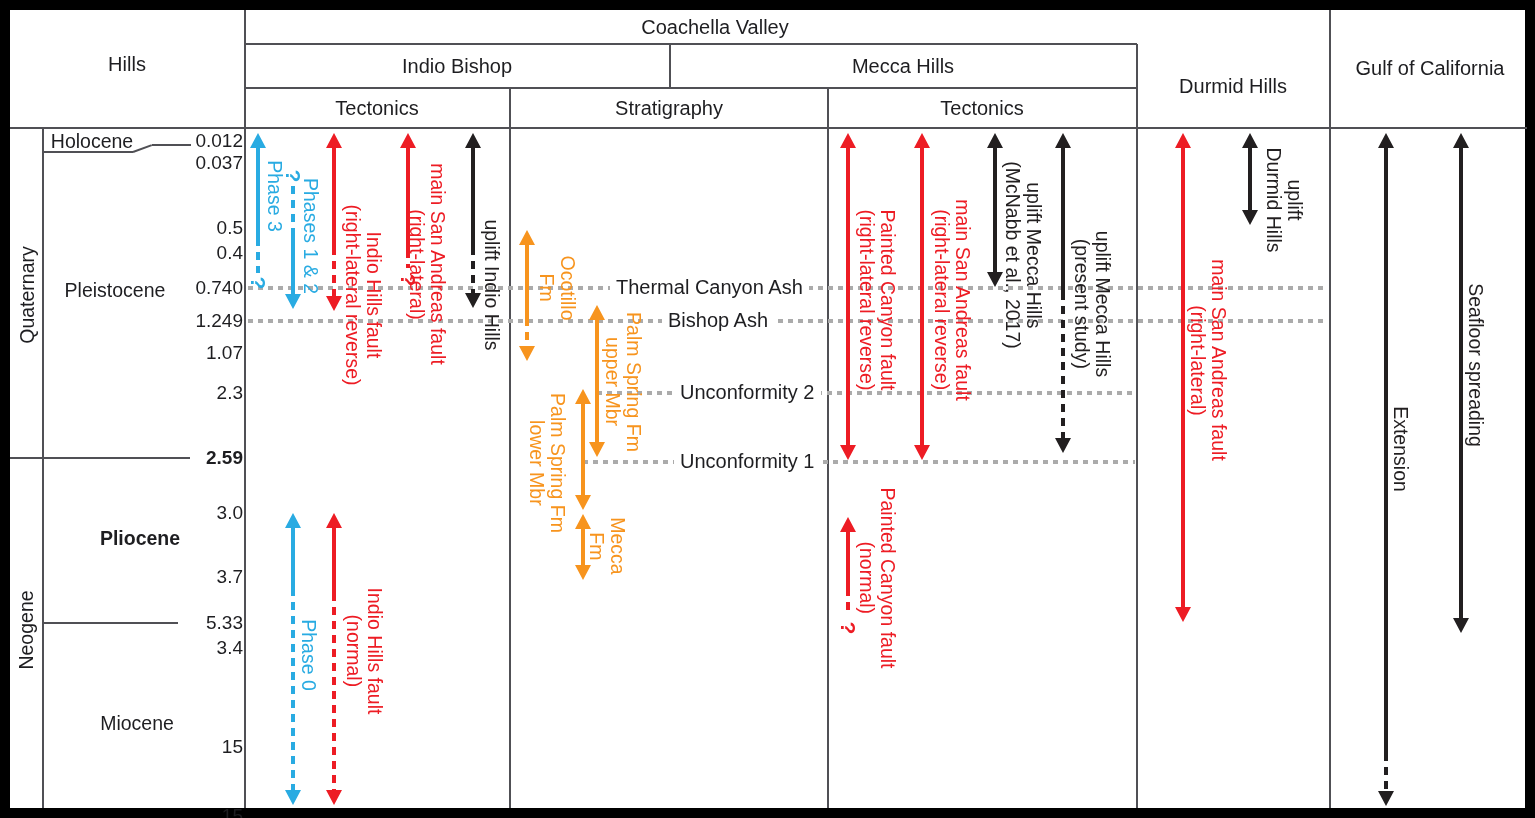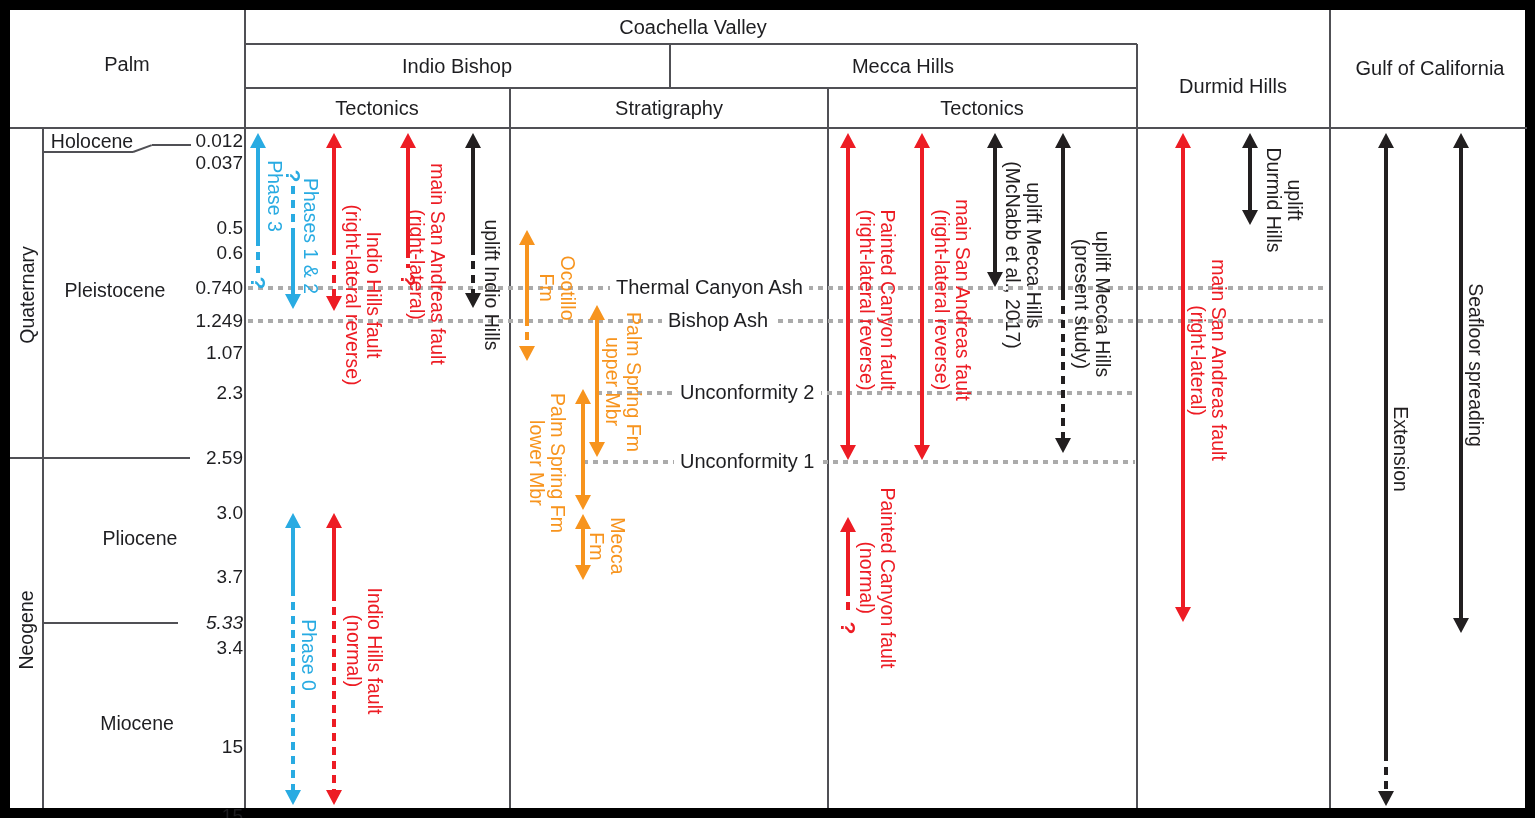--- a/index.html
+++ b/index.html
@@ -21,22 +21,22 @@
   .ev-label{
     position:absolute;transform:translate(-50%,-50%);
     writing-mode:vertical-rl;text-orientation:mixed;
     font-size:19.5px;line-height:1.08;white-space:nowrap;text-align:center;z-index:4;
   }
 </style>
 </head>
 <body>
 
 <div class="figure" id="fig">
-  <div class="hdr" style="left:127px;top:64px">Palm</div>
-  <div class="hdr" style="left:693px;top:27px">Coachella Valley</div>
+  <div class="hdr" style="left:127px;top:64px">Hills</div>
+  <div class="hdr" style="left:715px;top:27px">Coachella Valley</div>
   <div class="hdr" style="left:457px;top:66px">Indio Bishop</div>
   <div class="hdr" style="left:903px;top:66px">Mecca Hills</div>
   <div class="hdr" style="left:377px;top:108px">Tectonics</div>
   <div class="hdr" style="left:669px;top:108px">Stratigraphy</div>
   <div class="hdr" style="left:982px;top:108px">Tectonics</div>
   <div class="hdr" style="left:1233px;top:86px">Durmid Hills</div>
   <div class="hdr" style="left:1430px;top:68px">Gulf of California</div>
 <div class="line" style="left: 244px; top: 10px; width: 2px; height: 798px;"></div>
     <div class="line" style="left: 509px; top: 88px; width: 2px; height: 720px;"></div>
     <div class="line" style="left: 669px; top: 44px; width: 2px; height: 44px;"></div>
@@ -49,34 +49,34 @@
     <div class="line" style="left: 10px; top: 127px; width: 1517px; height: 2px;"></div>
     <div class="line" style="left: 10px; top: 457px; width: 180px; height: 2px;"></div>
     <div class="line" style="left: 43px; top: 622px; width: 135px; height: 2px;"></div>
     <div class="line" style="left: 43px; top: 151px; width: 90px; height: 2px;"></div>
     <div class="line" style="left: 133px; top: 151px; width: 20.2485px; height: 2px; transform-origin: 0px 50%; transform: rotate(-0.35299rad);"></div>
     <div class="line" style="left: 152px; top: 144px; width: 39px; height: 2px;"></div>
     <div class="period" style="left: 27px; top: 295px;">Quaternary</div>
     <div class="period" style="left: 26px; top: 630px;">Neogene</div>
     <div class="epoch" style="left: 92px; top: 141px;">Holocene</div>
     <div class="epoch" style="left: 115px; top: 290px;">Pleistocene</div>
-    <div class="epoch" style="left: 140px; top: 538px;">Pliocene</div>
+    <div class="epoch" style="left: 140px; top: 538px; font-weight: bold;">Pliocene</div>
     <div class="epoch" style="left: 137px; top: 723px;">Miocene</div>
     <div class="tick" style="top: 141px;">0.012</div>
     <div class="tick" style="top: 163px;">0.037</div>
     <div class="tick" style="top: 228px;">0.5</div>
-    <div class="tick" style="top: 253px;">0.6</div>
+    <div class="tick" style="top: 253px;">0.4</div>
     <div class="tick" style="top: 288px;">0.740</div>
     <div class="tick" style="top: 321px;">1.249</div>
     <div class="tick" style="top: 353px;">1.07</div>
     <div class="tick" style="top: 393px;">2.3</div>
-    <div class="tick" style="top: 458px;">2.59</div>
+    <div class="tick" style="top: 458px; font-weight: bold;">2.59</div>
     <div class="tick" style="top: 513px;">3.0</div>
     <div class="tick" style="top: 577px;">3.7</div>
-    <div class="tick" style="top: 623px; font-style: italic;">5.33</div>
+    <div class="tick" style="top: 623px;">5.33</div>
     <div class="tick" style="top: 648px;">3.4</div>
     <div class="tick" style="top: 747px;">15</div>
     <div class="tick" style="top: 816px;">15</div>
     <div class="dotline" style="left: 248px; top: 286px; width: 1080px;"></div>
     <div class="marker-label" style="left: 610px; top: 288px;">Thermal Canyon Ash</div>
     <div class="dotline" style="left: 248px; top: 319px; width: 1080px;"></div>
     <div class="marker-label" style="left: 662px; top: 321px;">Bishop Ash</div>
     <div class="dotline" style="left: 597px; top: 391px; width: 538px;"></div>
     <div class="marker-label" style="left: 674px; top: 393px;">Unconformity 2</div>
     <div class="dotline" style="left: 583px; top: 460px; width: 552px;"></div>

